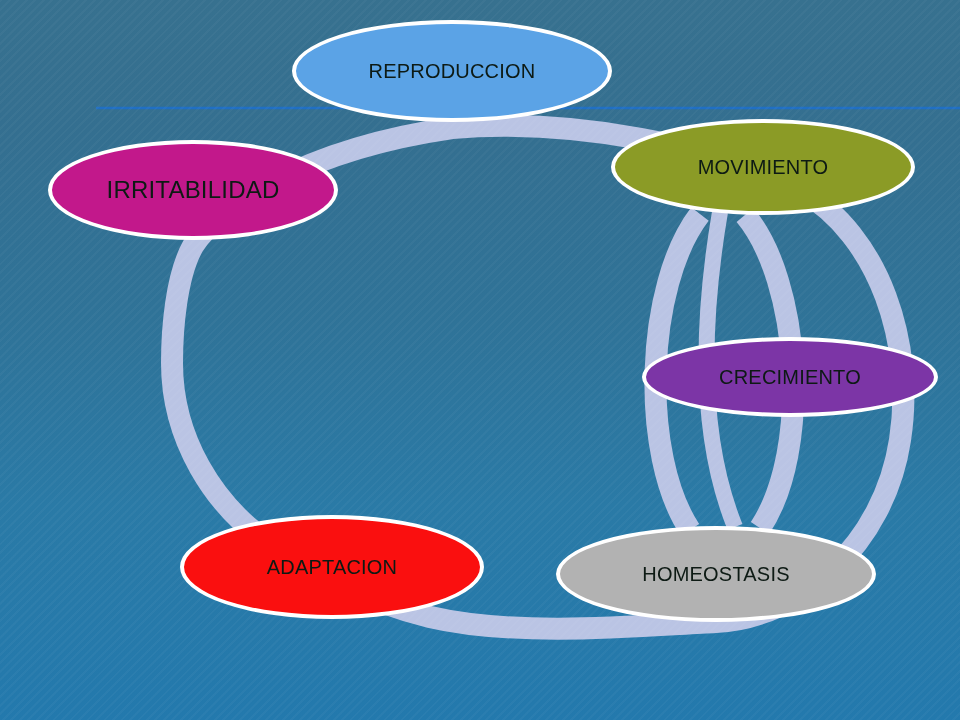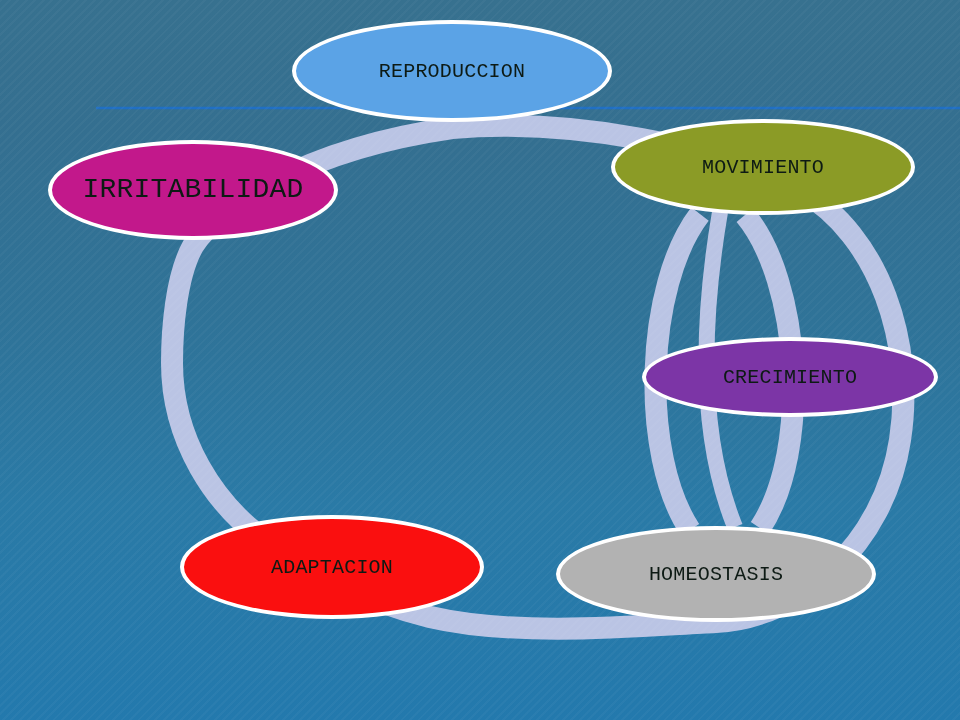--- a/index.html
+++ b/index.html
@@ -29,21 +29,20 @@
     display:flex;align-items:center;justify-content:center;
     border-radius:50%;
     border:4px solid #ffffff;
     box-sizing:border-box;
     text-align:center;
     color:#0d1a14;
     letter-spacing:0.2px;
     line-height:1.05;
     font-weight:400;
     white-space:pre-line;
-    font-family:Liberation Mono, monospace;
   }
   .node span{display:block;padding:0 10px;}
 </style>
 </head>
 <body>
 
 <div id="stage">
 
   <svg id="svg" viewBox="0 0 960 720" xmlns="http://www.w3.org/2000/svg">
     <g fill="none" stroke="#bac4e4" stroke-width="22" stroke-linecap="butt">
@@ -88,18 +87,18 @@
 
   <div class="node" style="left:556px;top:526px;width:320px;height:96px;background:#b2b2b2;font-size:20px;">
     <span>HOMEOSTASIS</span>
   </div>
 
   <div class="node" style="left:180px;top:515px;width:304px;height:104px;background:#fa0f0f;font-size:20px;">
     <span>ADAPTACION</span>
   </div>
 
 
-  <div class="node" style="left:48px;top:140px;width:290px;height:100px;background:#c2188b;font-size:28px;">
+  <div class="node" style="left:48px;top:140px;width:290px;height:100px;background:#c2188b;font-size:24px;">
     <span>IRRITABILIDAD</span>
   </div>
 
 
 </div>
 
 </body></html>

